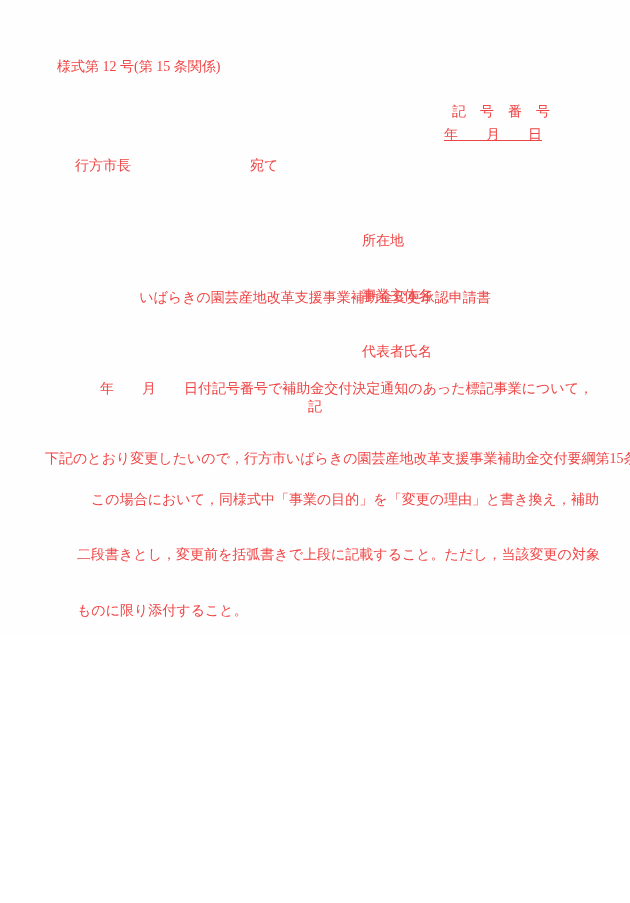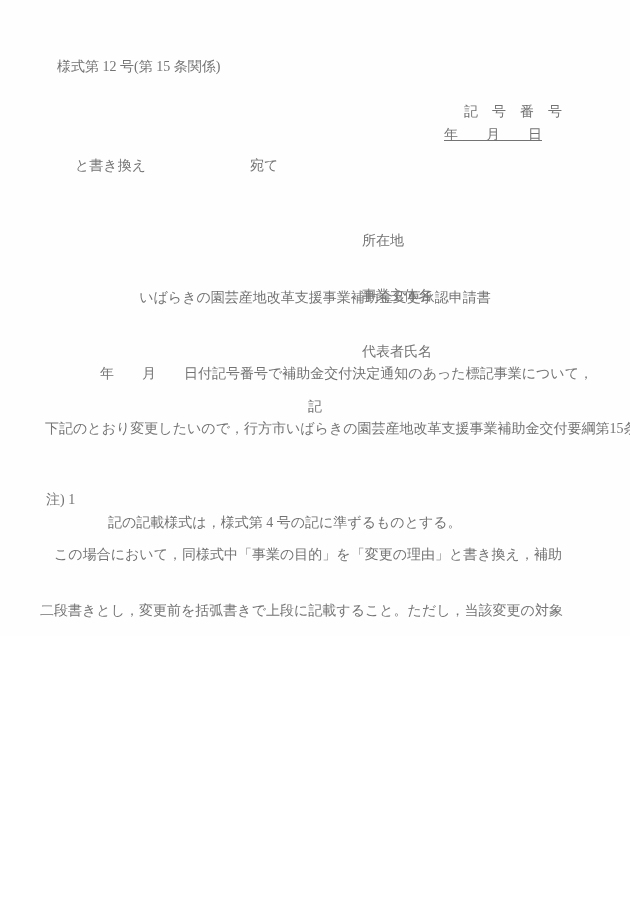--- a/index.html
+++ b/index.html
@@ -7,88 +7,85 @@
     padding: 0;
     background: #ffffff;
   }
   .page {
     position: relative;
     width: 630px;
     height: 636px;
     background: #fefefe;
     font-family: "Liberation Serif", "DejaVu Serif", serif;
     font-size: 14px;
-    color: #737373;
+    color: #ef4444;
     overflow: hidden;
   }
   .abs { position: absolute; white-space: pre; }
 
   .form-number   { left: 57px;  top: 58px; }
-  .ref-number    { left: 464px; top: 103px; text-align: right; }
+  .ref-number    { left: 452px; top: 103px; text-align: right; }
   .date-line     { left: 444px; top: 126px; text-decoration: underline; }
   .recipient     { left: 75px;  top: 157px; }
   .recipient-sfx { left: 250px; top: 157px; }
 
   .applicant { left: 362px; top: 197px; }
   .applicant div { height: 23.3px; line-height: 23.3px; white-space: pre; }
 
   .doc-title {
     left: 0; top: 289px; width: 630px;
     text-align: center; white-space: pre;
   }
 
   .body-par { left: 45px; top: 330px; width: 545px; }
-  .body-par div { height: 23.4px; line-height: 23.4px; white-space: pre; }
+  .body-par div { height: 23.4px; line-height: 23.4px; white-space: pre; margin-top: 15px; }
   .body-par div:first-child { text-indent: 55px; }
 
   .record-heading {
     left: 0; top: 398px; width: 630px;
     text-align: center; white-space: pre;
   }
 
   .notes { left: 0; top: 456px; width: 630px; }
   .nline { height: 23.35px; line-height: 23.35px; white-space: pre; position: relative; }
   .indent-first { padding-left: 87px; }
-  .indent-cont  { padding-left: 40px; }
+  .indent-cont  { padding-left: 77px; }
   .nlabel1 { position: absolute; left: 46px; top: 0; }
 </style>
 </head>
 <body>
 
 <div class="page">
 
   <div class="abs form-number">様式第 12 号(第 15 条関係)</div>
 
   <div class="abs ref-number">記　号　番　号</div>
 
   <div class="abs date-line">年　　月　　日</div>
 
-  <div class="abs recipient">と書き換え</div>
+  <div class="abs recipient">行方市長</div>
 
   <div class="abs recipient-sfx">宛て</div>
 
   <div class="abs applicant">
     <div>所在地</div>
     <div>事業主体名</div>
     <div>代表者氏名</div>
   </div>
 
   <div class="abs doc-title">いばらきの園芸産地改革支援事業補助金変更承認申請書</div>
 
   <div class="abs body-par">
     <div>年　　月　　日付記号番号で補助金交付決定通知のあった標記事業について，</div>
     <div>下記のとおり変更したいので，行方市いばらきの園芸産地改革支援事業補助金交付要綱第15条</div>
   </div>
 
   <div class="abs record-heading">記</div>
 
   <div class="abs notes">
-    <div class="nline indent-first">
-      <span class="nlabel1">注) 1</span><span>記の記載様式は，様式第 4 号の記に準ずるものとする。</span>
-    </div>
     <div class="nline indent-cont">　この場合において，同様式中「事業の目的」を「変更の理由」と書き換え，補助</div>
     <div class="nline indent-cont">二段書きとし，変更前を括弧書きで上段に記載すること。ただし，当該変更の対象</div>
     <div class="nline indent-cont">ものに限り添付すること。</div>
     
     
     
     
     
     
   </div>

